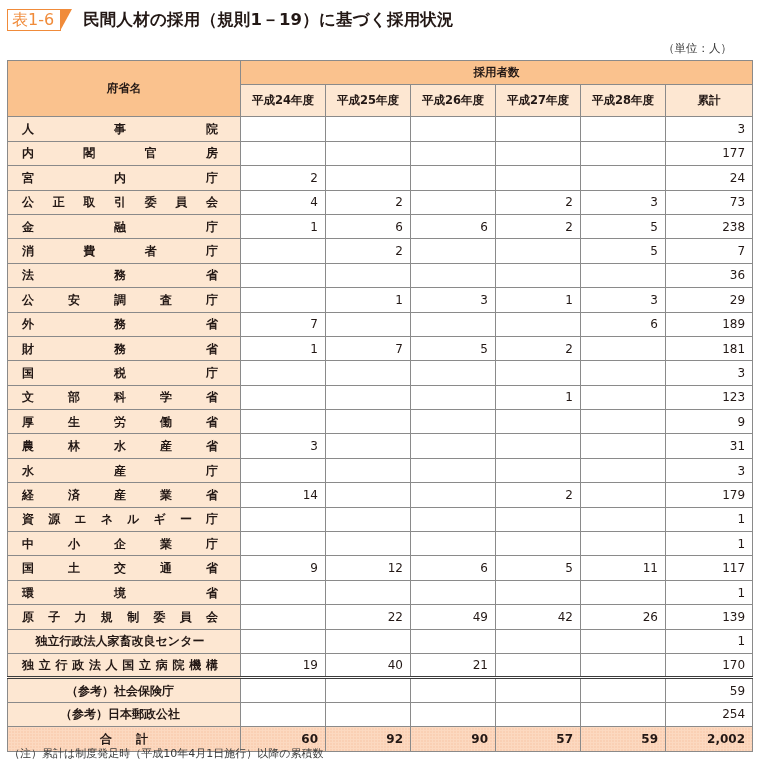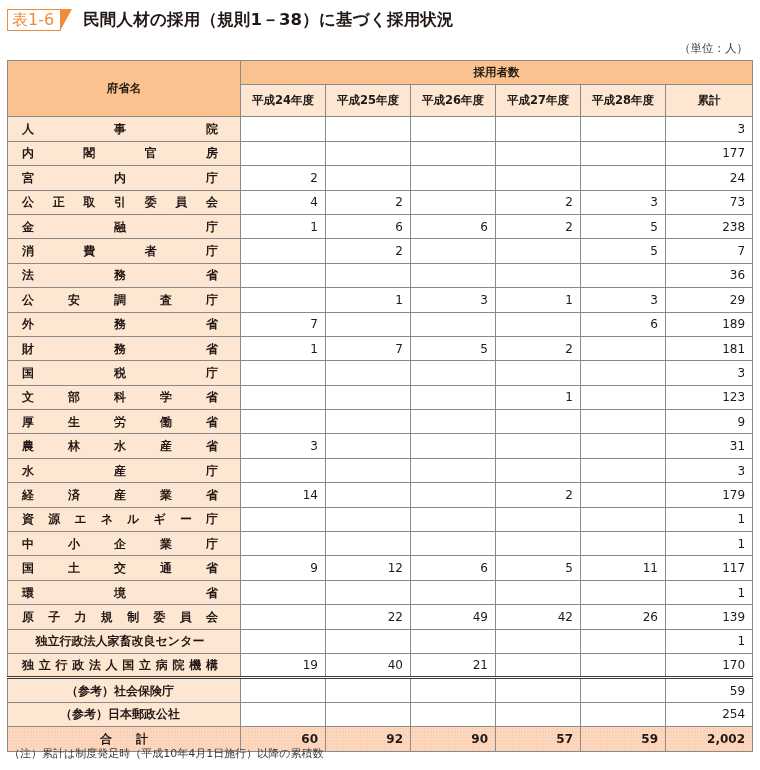--- a/index.html
+++ b/index.html
@@ -18,21 +18,21 @@
     font-size: 16px; padding: 0 6px 0 4px; box-sizing: border-box;
     margin-right: 22px; line-height: 1;
   }
   .badge::after {
     content: ""; position: absolute; right: -12px; top: -1.5px;
     width: 0; height: 0;
     border-top: 22px solid #f08b3a; border-right: 12px solid transparent;
   }
   .title-text { font-size: 16.5px; font-weight: bold; color: #231815; letter-spacing: 0.2px; }
   .unit {
-    position: absolute; right: 12px; top: 41px; font-size: 11.5px; color: #3a3a3a;
+    position: absolute; right: 28px; top: 41px; font-size: 11.5px; color: #3a3a3a;
   }
   table {
     position: absolute; left: 7px; top: 60px;
     border-collapse: collapse; table-layout: fixed;
     width: 745px;
     font-size: 11.5px;
     border: 1.5px solid #6e6e6e;
   }
   td, th {
     border: 1px solid #8a8a8a;
@@ -60,21 +60,21 @@
   tr.total td.name-cell { padding: 0 14px; margin-top: 28px; }
   .note { position: absolute; left: 9px; top: 746px; font-size: 11px; color: #3a3a3a; }
 </style>
 </head>
 <body>
 
 <div class="title-row">
   <div class="badge">
     <span>表1-6</span>
   </div>
-  <span class="title-text">民間人材の採用（規則1－38）に基づく採用状況</span>
+  <span class="title-text">民間人材の採用（規則1－19）に基づく採用状況</span>
 </div>
 <div class="unit">（単位：人）</div>
 
 <table>
   <colgroup>
     <col style="width:233px">
       <col style="width:85px">
       <col style="width:85px">
       <col style="width:85px">
       <col style="width:85px">

